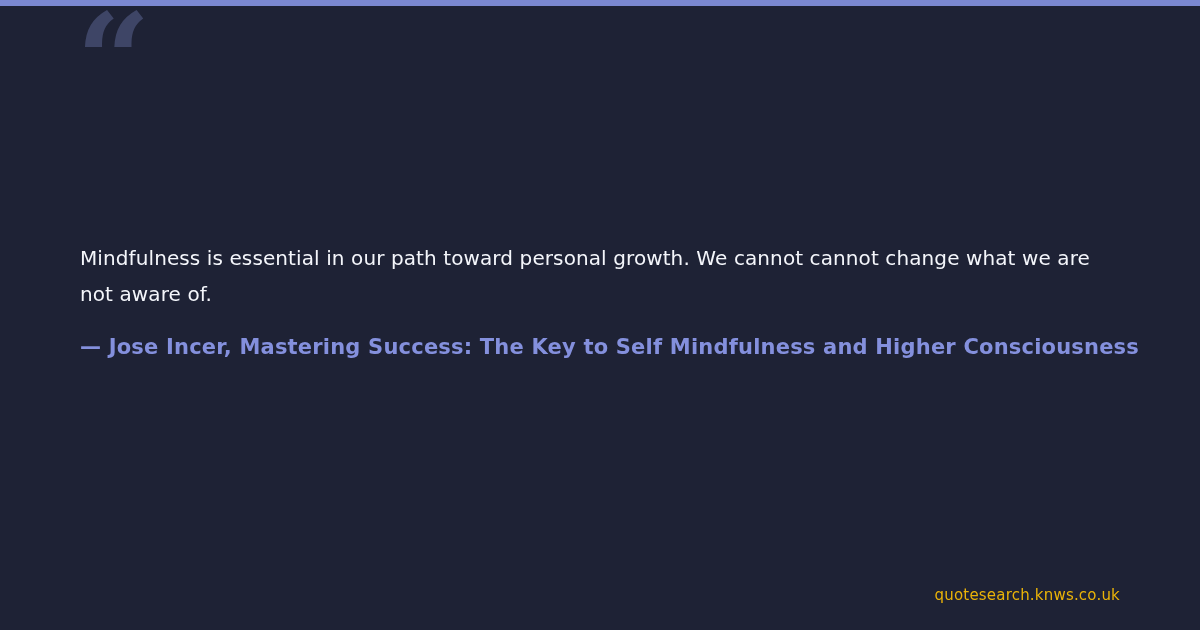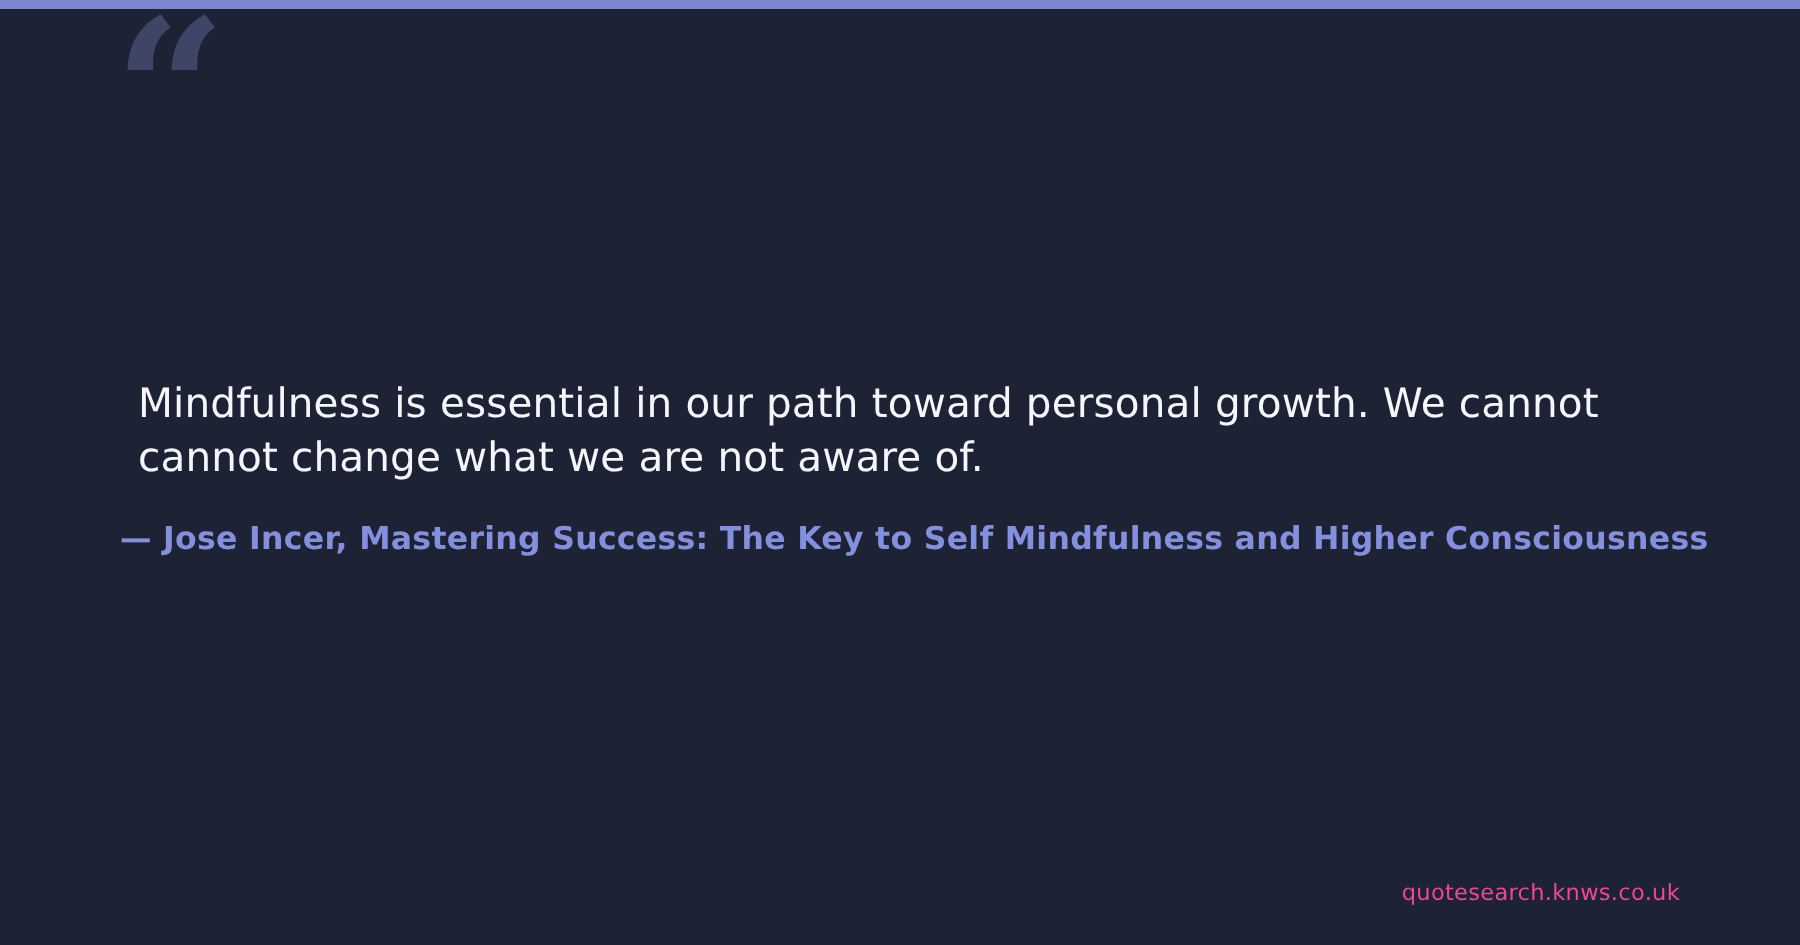--- a/index.html
+++ b/index.html
@@ -42,41 +42,41 @@
     user-select: none;
   }
   .content {
     position: absolute;
     left: 80px;
     top: 240px;
     width: 1120px;
   }
   .quote-text {
     color: #f4f6fb;
-    font-size: 27px;
+    font-size: 20px;
     line-height: 36px;
     font-weight: 400;
     letter-spacing: 0.1px;
     width: 1030px;
-    margin: 12px;
+    margin: 0;
   }
   .attribution {
     margin-top: 22px;
     color: #8490dd;
     font-size: 21px;
     font-weight: 700;
     line-height: 26px;
     letter-spacing: 0.2px;
     white-space: nowrap;
   }
   .footer {
     position: absolute;
     right: 80px;
     bottom: 26px;
-    color: #ec4899;
+    color: #eab308;
     font-size: 15px;
     letter-spacing: 0.2px;
     line-height: 18px;
     text-align: right;
   }
 </style>
 </head>
 <body>
 
 <div class="card">

